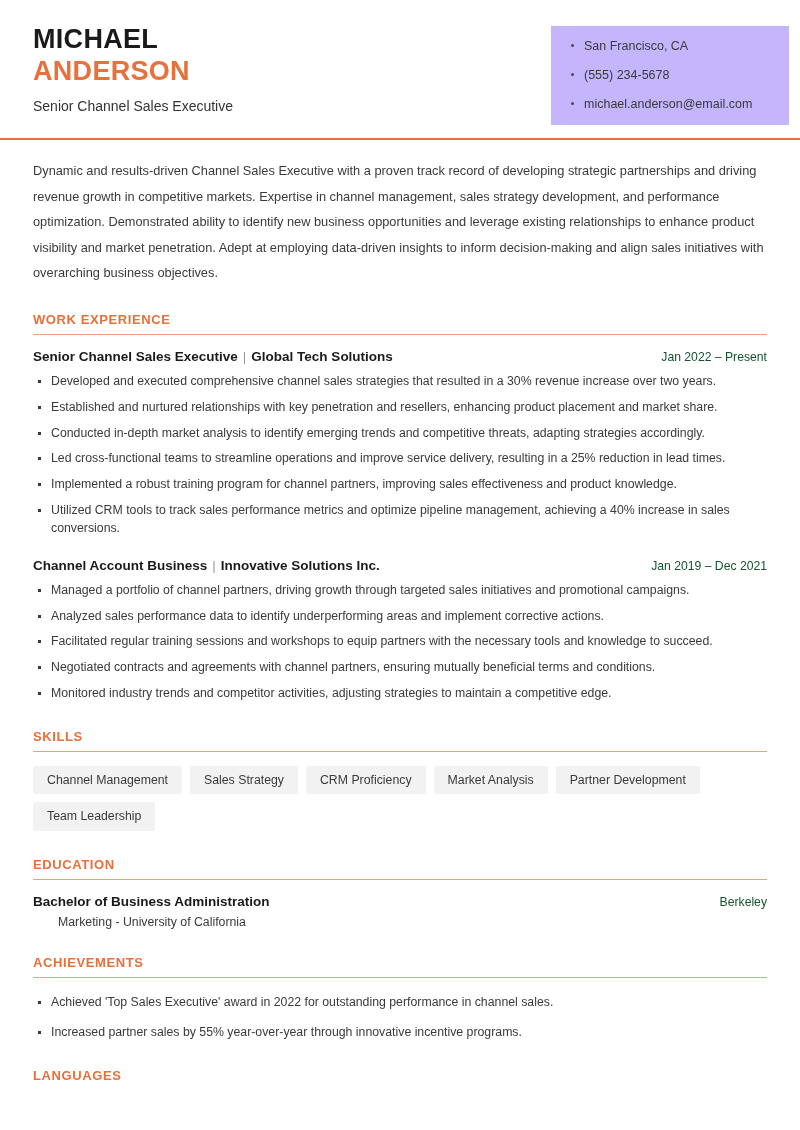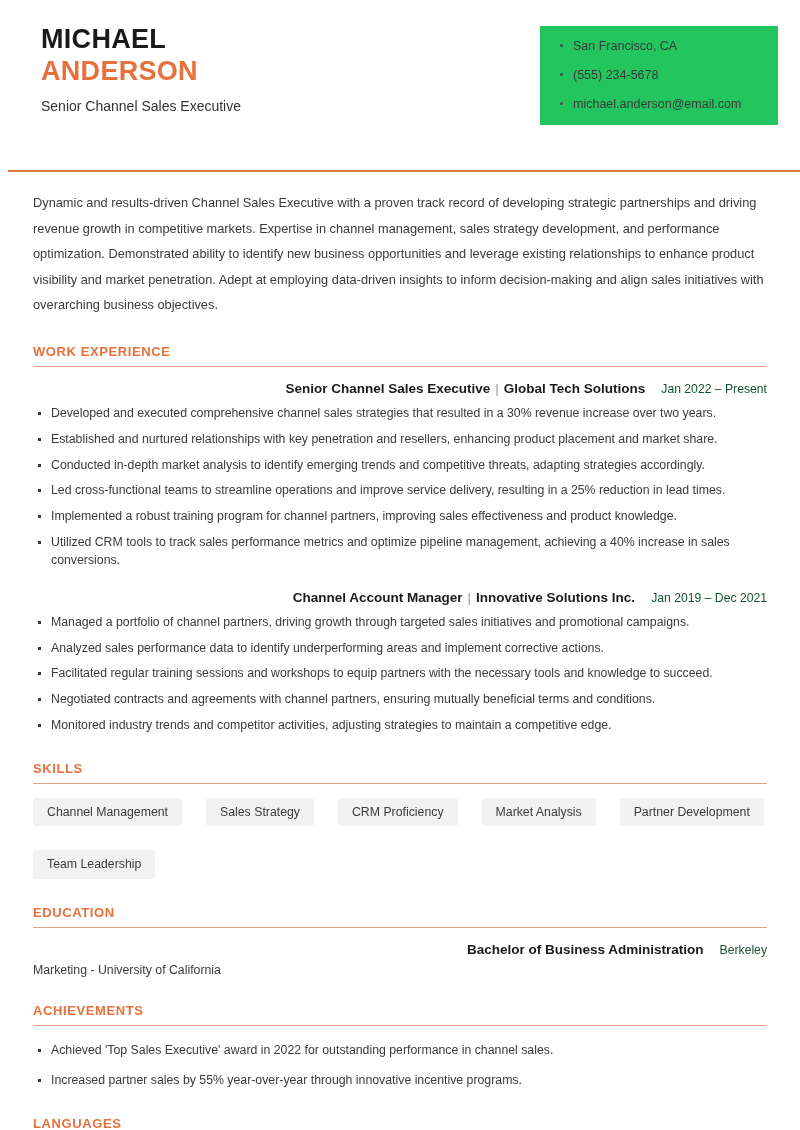--- a/index.html
+++ b/index.html
@@ -9,23 +9,22 @@
     height: 1130px;
     background: #ffffff;
     font-family: "Liberation Sans", sans-serif;
     color: #333333;
     overflow: hidden;
   }
 
   
   .header {
     position: relative;
-    height: 172px;
+    height: 140px;
     border-bottom: 2px solid #E0733C;
-    margin-left: 8px;
   }
   .header-left {
     position: absolute;
     left: 33px;
     top: 24px;
   }
   .name-first {
     font-size: 27px;
     font-weight: bold;
     letter-spacing: 0.3px;
@@ -40,25 +39,25 @@
     line-height: 1.17;
   }
   .job-title {
     font-size: 14px;
     color: #333333;
     margin-top: 11px;
     line-height: 1.2;
   }
   .contact-panel {
     position: absolute;
-    left: 532px;
+    left: 551px;
     top: 26px;
     width: 238px;
     padding: 12px 8px 12px 20px;
-    background: #22c55e;
+    background: #c4b5fd;
   }
   .contact-list {
     list-style: none;
     margin: 0;
     padding: 0;
   }
   .contact-list li {
     position: relative;
     padding-left: 13px;
     font-size: 12.5px;
@@ -100,21 +99,21 @@
   }
   .section-rule {
     margin-top: 7px;
     border-top: 1px solid #E8A183;
   }
 
   .entry { margin-top: 14px; }
   .entry-head {
     display: flex;
     align-items: baseline;
-    justify-content: flex-end;
+    justify-content: space-between;
   }
   .entry-title {
     font-size: 13.5px;
     font-weight: bold;
     color: #1a1a1a;
   }
   .entry-sep {
     display: inline-block;
     color: #9a9a9a;
     font-weight: normal;
@@ -147,36 +146,37 @@
     left: 5px;
     top: 7px;
     width: 3px;
     height: 3px;
     background: #3a3a3a;
   }
 
   .pill-row {
     display: flex;
     flex-wrap: wrap;
-    gap: 24px;
+    gap: 8px;
     margin-top: 14px;
   }
   .pill {
     background: #F2F2F2;
     border-radius: 3px;
     padding: 8px 14px;
     font-size: 12.3px;
     color: #3a3a3a;
     line-height: 1;
   }
 
   .edu-sub {
     font-size: 12.3px;
     color: #3a3a3a;
     margin-top: 6px;
+    margin-left: 25px;
   }
 </style>
 </head>
 <body>
 
 <div class="header">
   <div class="header-left">
     <div class="name-first">MICHAEL</div>
     <div class="name-last">ANDERSON</div>
     <div class="job-title">Senior Channel Sales Executive</div>
@@ -211,21 +211,21 @@
         <li>Conducted in-depth market analysis to identify emerging trends and competitive threats, adapting strategies accordingly.</li>
         <li>Led cross-functional teams to streamline operations and improve service delivery, resulting in a 25% reduction in lead times.</li>
         <li>Implemented a robust training program for channel partners, improving sales effectiveness and product knowledge.</li>
         <li>Utilized CRM tools to track sales performance metrics and optimize pipeline management, achieving a 40% increase in sales conversions.</li>
       </ul>
     </div>
 
     <div class="entry" style="margin-top:20px;">
       <div class="entry-head">
         <div class="entry-title">
-          <span>Channel Account Manager</span><span class="entry-sep">|</span><span>Innovative Solutions Inc.</span>
+          <span>Channel Account Business</span><span class="entry-sep">|</span><span>Innovative Solutions Inc.</span>
         </div>
         <div class="entry-date">Jan 2019 – Dec 2021</div>
       </div>
       <ul class="bullets">
         <li>Managed a portfolio of channel partners, driving growth through targeted sales initiatives and promotional campaigns.</li>
         <li>Analyzed sales performance data to identify underperforming areas and implement corrective actions.</li>
         <li>Facilitated regular training sessions and workshops to equip partners with the necessary tools and knowledge to succeed.</li>
         <li>Negotiated contracts and agreements with channel partners, ensuring mutually beneficial terms and conditions.</li>
         <li>Monitored industry trends and competitor activities, adjusting strategies to maintain a competitive edge.</li>
       </ul>

